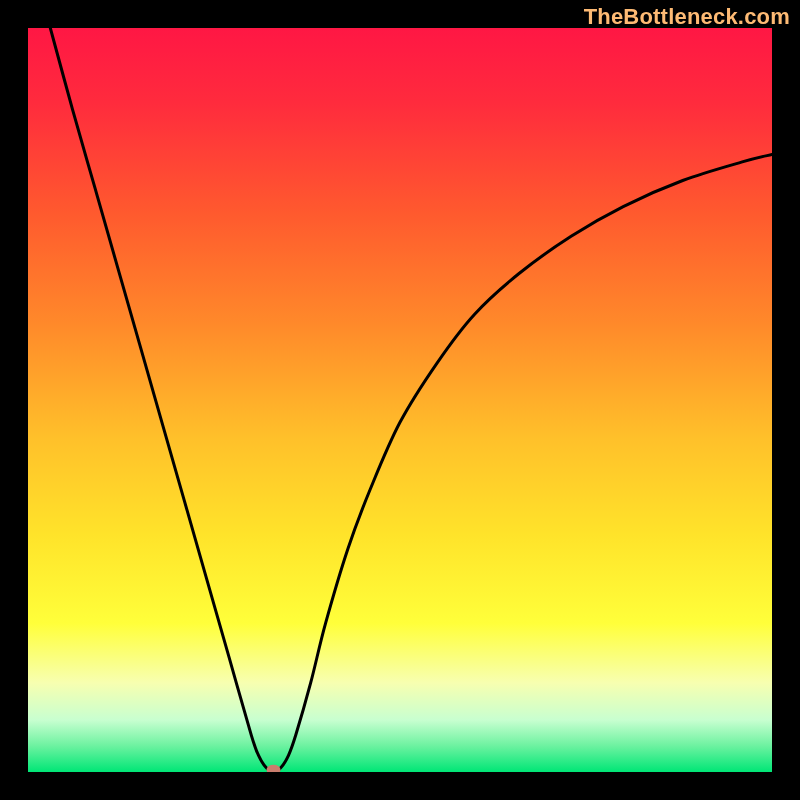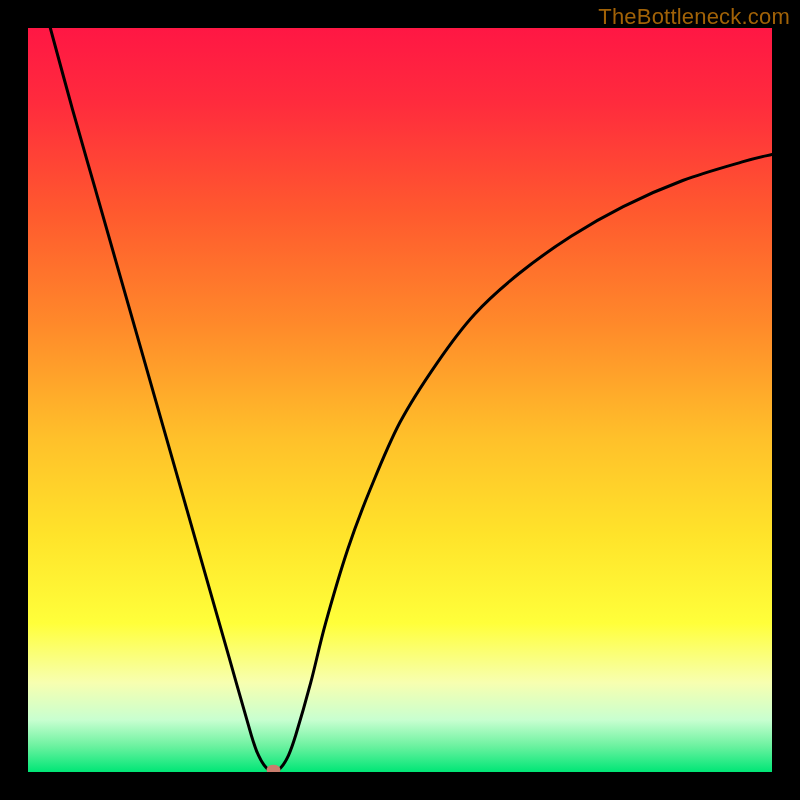--- a/index.html
+++ b/index.html
@@ -17,22 +17,22 @@
     top: 28px;
     width: 744px;
     height: 744px;
     background: #000;
   }
   .watermark {
     position: absolute;
     top: 4px;
     right: 10px;
     font-size: 22px;
-    font-weight: 400;
-    color: #a16207;
+    font-weight: 700;
+    color: #fdba74;
     letter-spacing: 0.2px;
     font-family: Arial, Helvetica, sans-serif;
   }
   svg {
     display: block;
   }
 </style>
 </head>
 <body>
 

